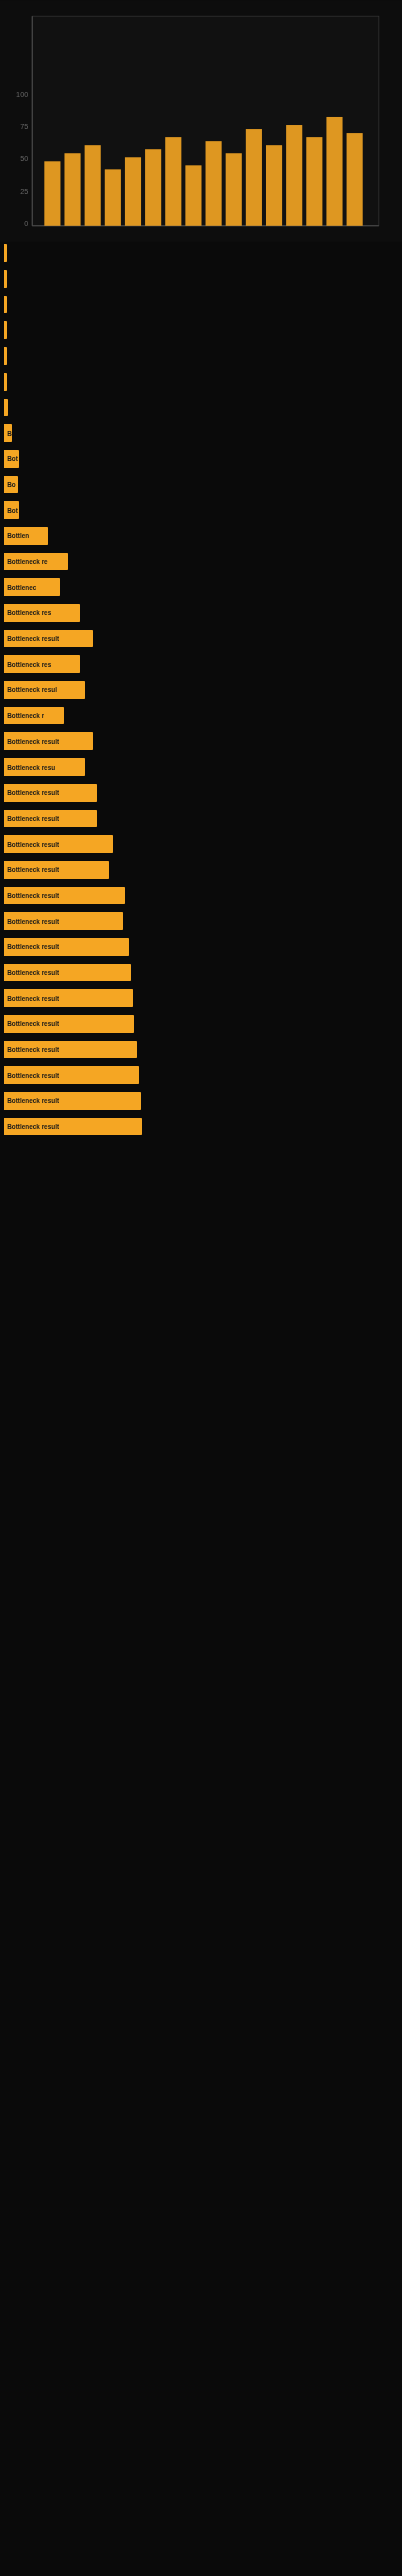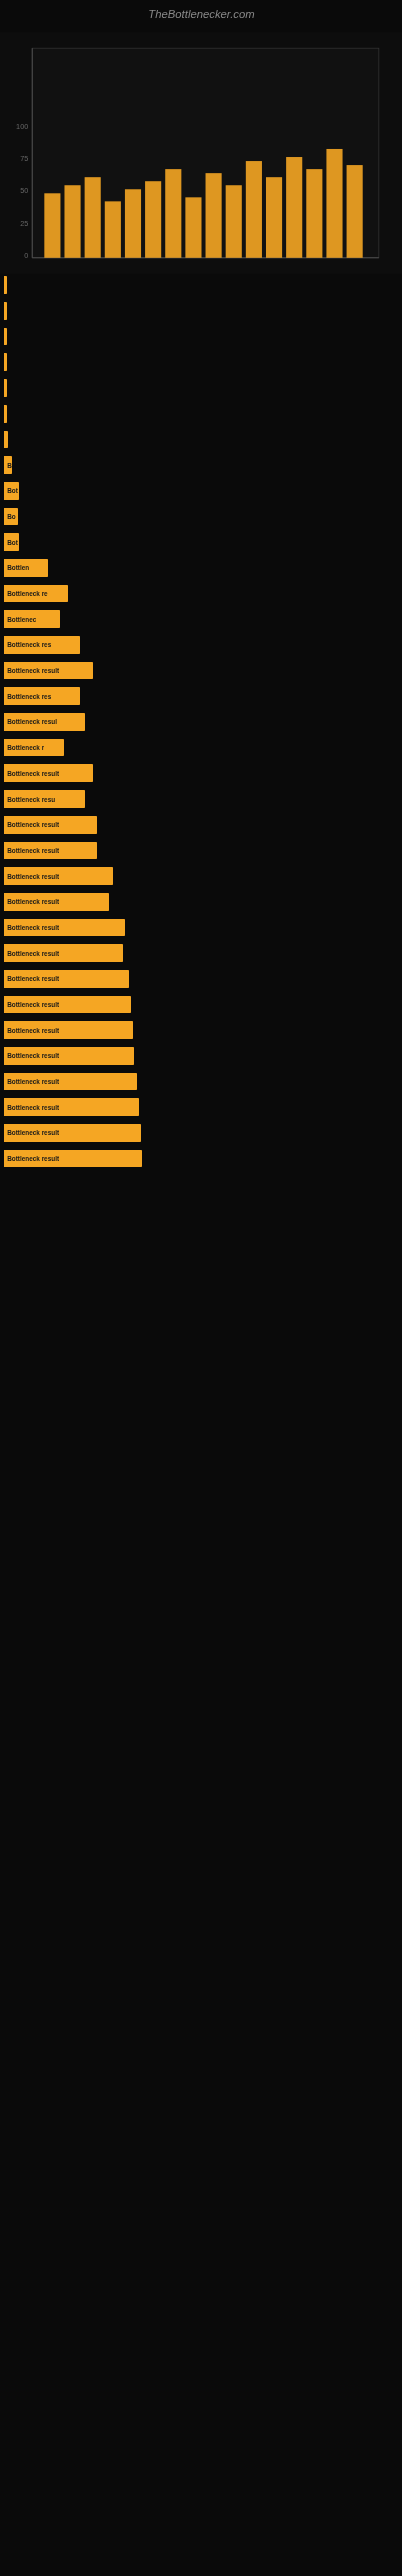--- a/index.html
+++ b/index.html
@@ -66,21 +66,20 @@
     .chart-svg-container {
       width: 100%;
       height: 242px;
     }
   </style>
 </head>
 <body>
 
 <div class="page-container">
 
-  <div class="site-title">TheBottlenecker.com</div>
 
   <div class="chart-svg-container">
     <svg width="403" height="242" viewBox="0 0 500 300" xmlns="http://www.w3.org/2000/svg">
 
       <rect width="500" height="300" fill="#0d0d0d"></rect>
 
       <rect x="40" y="20" width="430" height="260" fill="#111" stroke="#333" stroke-width="1"></rect>
 
       <line x1="40" y1="20" x2="40" y2="280" stroke="#333" stroke-width="0.5"></line>
       <line x1="40" y1="280" x2="470" y2="280" stroke="#333" stroke-width="0.5"></line>

